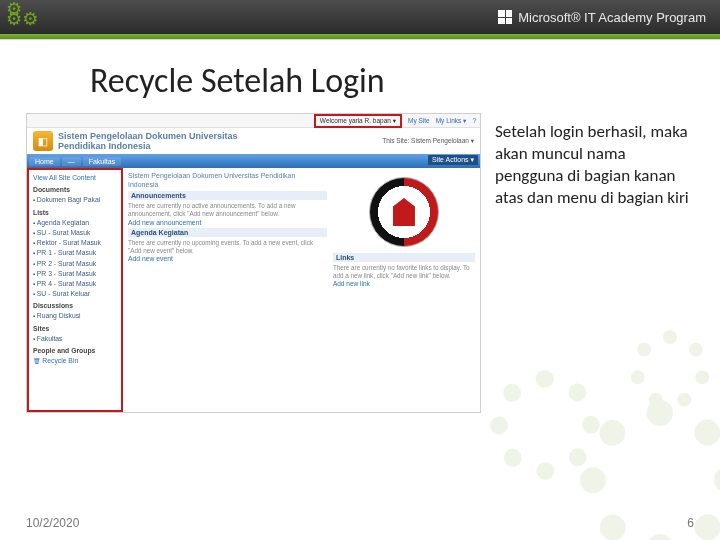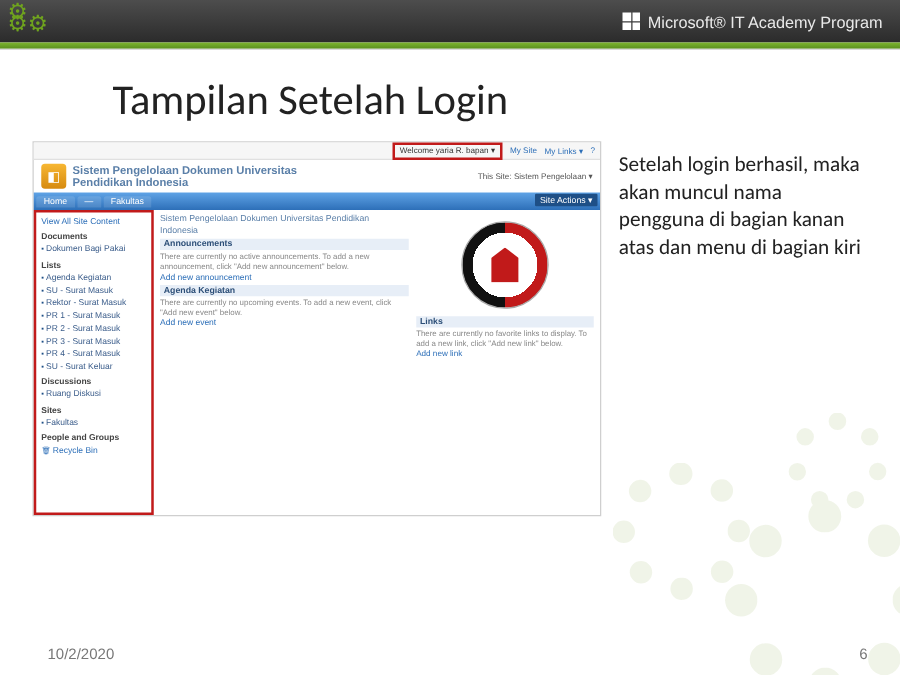--- a/index.html
+++ b/index.html
@@ -160,21 +160,21 @@
     font-size: 17px;
     color: #222;
     line-height: 1.3;
     font-family: Calibri, "Segoe UI", sans-serif;
     padding-top: 8px;
   }
   
   .footer {
     position: absolute;
     bottom: 10px;
-    left: 38px;
+    left: 26px;
     right: 26px;
     display: flex;
     justify-content: space-between;
     font-size: 12px;
     color: #777;
   }
   
   .bg-gears {
     position: absolute;
     right: -30px;
@@ -202,21 +202,21 @@
   <span class="ms-logo">
       <span></span>
       <span></span>
       <span></span>
       <span></span>
     </span>
   <span>Microsoft® IT Academy Program</span>
 </div>
 <div class="green-strip"></div>
 
-<div class="slide-title">Tampilan Setelah Login</div>
+<div class="slide-title">Recycle Setelah Login</div>
 
 <div class="content">
 
   <div class="screenshot">
     <div class="ss-top">
       <span class="welcome-box">Welcome yaria R. bapan ▾</span>
       <span class="linky">My Site</span>
       <span class="linky">My Links ▾</span>
       <span class="linky">?</span>
     </div>

